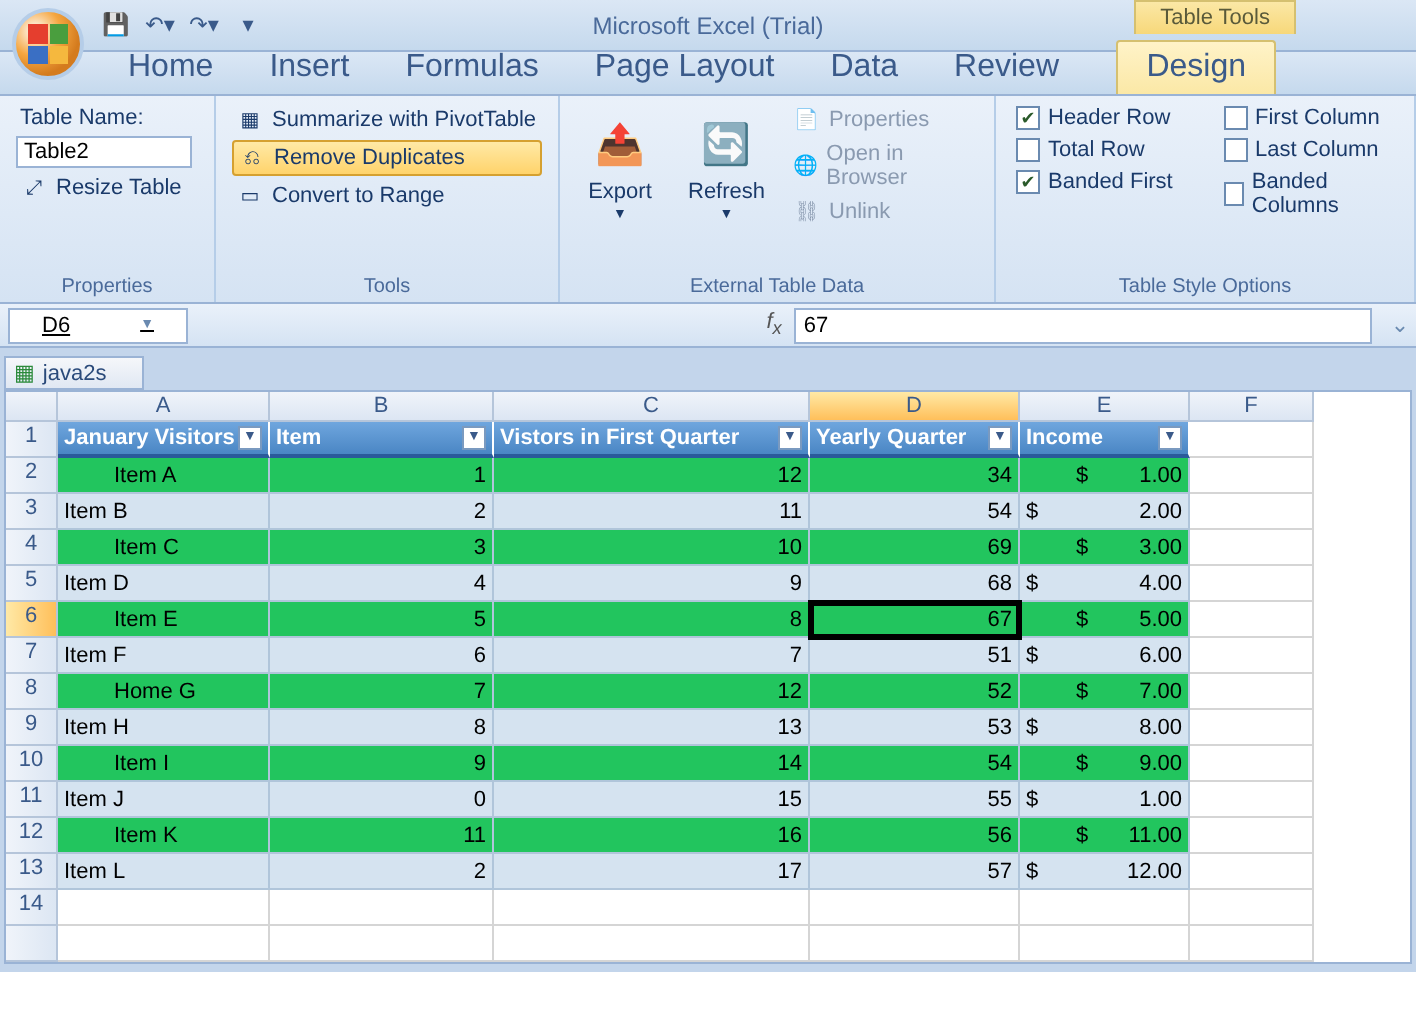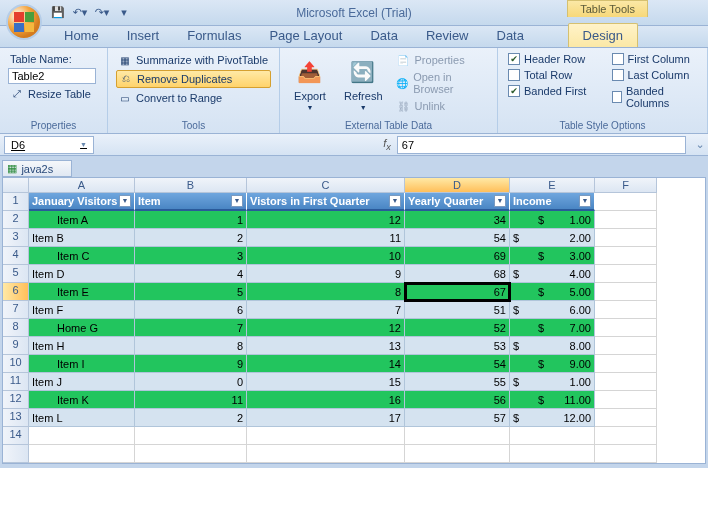--- a/index.html
+++ b/index.html
@@ -12,40 +12,40 @@
   .office-logo span:nth-child(1){background:#e53e2e;} .office-logo span:nth-child(2){background:#4a9e3e;}
   .office-logo span:nth-child(3){background:#3a6fc4;} .office-logo span:nth-child(4){background:#f5b83e;}
   .qat { margin-left: 50px; display: flex; align-items: center; gap: 6px; }
   .qat-icon { width: 16px; height: 16px; display:flex; align-items:center; justify-content:center; color:#3a5a8a; }
   .title-center { position:absolute; left:50%; transform:translateX(-50%); color:#4a6a9a; font-size:12px; }
   .context-tab { position:absolute; right:60px; top:0; }
   .context-tab-head { background: linear-gradient(to bottom,#fbe8a6,#f7d87a); padding:2px 12px; font-size:11px; color:#5a5a3a; border:1px solid #d5c070; border-bottom:none; }
 
   
   .ribbon-tabs { height: 22px; background: linear-gradient(to bottom,#dbe7f5,#c5d9ed); display:flex; align-items:flex-end; padding-left:50px; border-bottom:1px solid #9ab3d5; position:relative; }
-  .tab { padding:4px 14px; color:#3a5a8a; font-size:13px; cursor:pointer;margin-top:12px; }
+  .tab { padding:4px 14px; color:#3a5a8a; font-size:16px; cursor:pointer;margin-top:12px; }
   .tab.active-context { background: linear-gradient(to bottom,#fff3c8,#fbe8a6); border:1px solid #d5c070; border-bottom:none; border-radius:2px 2px 0 0; position:absolute; right:70px;text-align:right; }
 
   
-  .ribbon { height: 86px; background: linear-gradient(to bottom,#eaf1fa,#d5e3f3); display:flex; border-bottom:1px solid #9ab3d5; }
+  .ribbon { height: 104px; background: linear-gradient(to bottom,#eaf1fa,#d5e3f3); display:flex; border-bottom:1px solid #9ab3d5; }
   .group { border-right:1px solid #b5cde8; padding:4px 8px 2px 8px; display:flex; flex-direction:column; justify-content:space-between; }
   .group-label { text-align:center; color:#4a6a9a; font-size:10px; padding-top:2px; }
   .group-body { flex:1; display:flex; flex-direction:column; gap:2px; }
   .g-item { display:flex; align-items:center; gap:4px; color:#1a3a6a; padding:1px 2px; font-size:11px; }
   .g-item.highlight { background: linear-gradient(to bottom,#ffe9a6,#ffd36b); border:1px solid #d5a030; border-radius:2px; }
   .g-item.disabled { color:#8a9ab0; }
   .icon-sm { width:14px; height:14px; display:inline-flex; align-items:center; justify-content:center; font-size:10px; }
   .big-btn { display:flex; flex-direction:column; align-items:center; gap:2px; padding:4px 6px; color:#1a3a6a; }
   .big-icon { width:32px; height:32px; display:flex; align-items:center; justify-content:center; font-size:20px; }
   .chk { width:12px; height:12px; border:1px solid #6a8ab0; background:#fff; display:inline-flex; align-items:center; justify-content:center; font-size:9px; color:#2a5a2a; }
   .tname-input { width:88px; border:1px solid #9ab3d5; padding:1px 3px; font-size:11px; background:#fff; }
 
   
   .fbar { height: 22px; background: linear-gradient(to bottom,#eaf1fa,#d5e3f3); display:flex; align-items:center; border-bottom:1px solid #9ab3d5; }
-  .namebox { width:90px; height:18px; border:1px solid #9ab3d5; margin:0 4px; background:#fff; display:flex; align-items:center; padding:0 6px; font-size:11px; justify-content:space-between;text-decoration:underline; }
+  .namebox { width:90px; height:18px; border:1px solid #9ab3d5; margin:0 4px; background:#fff; display:flex; align-items:center; padding:0 16px; font-size:11px; justify-content:space-between;text-decoration:underline; }
   .fx { color:#555; font-style:italic; padding:0 6px; font-size:11px; }
   .formula-input { flex:1; height:18px; border:1px solid #9ab3d5; margin-right:6px; background:#fff; padding:0 4px; font-size:11px; }
   .fbar-expand { width:16px; color:#6a8ab0; text-align:center; }
 
   
   .workspace { background:#c3d5eb; padding:4px 2px; }
   .wb-tab { background: linear-gradient(to bottom,#f5f7fa,#e0e8f3); border:1px solid #9ab3d5; width:70px; padding:1px 4px; display:flex; align-items:center; gap:4px; font-size:11px; color:#2a4a7a; }
   .sheet { background:#fff; border:1px solid #9ab3d5; }
 
   

